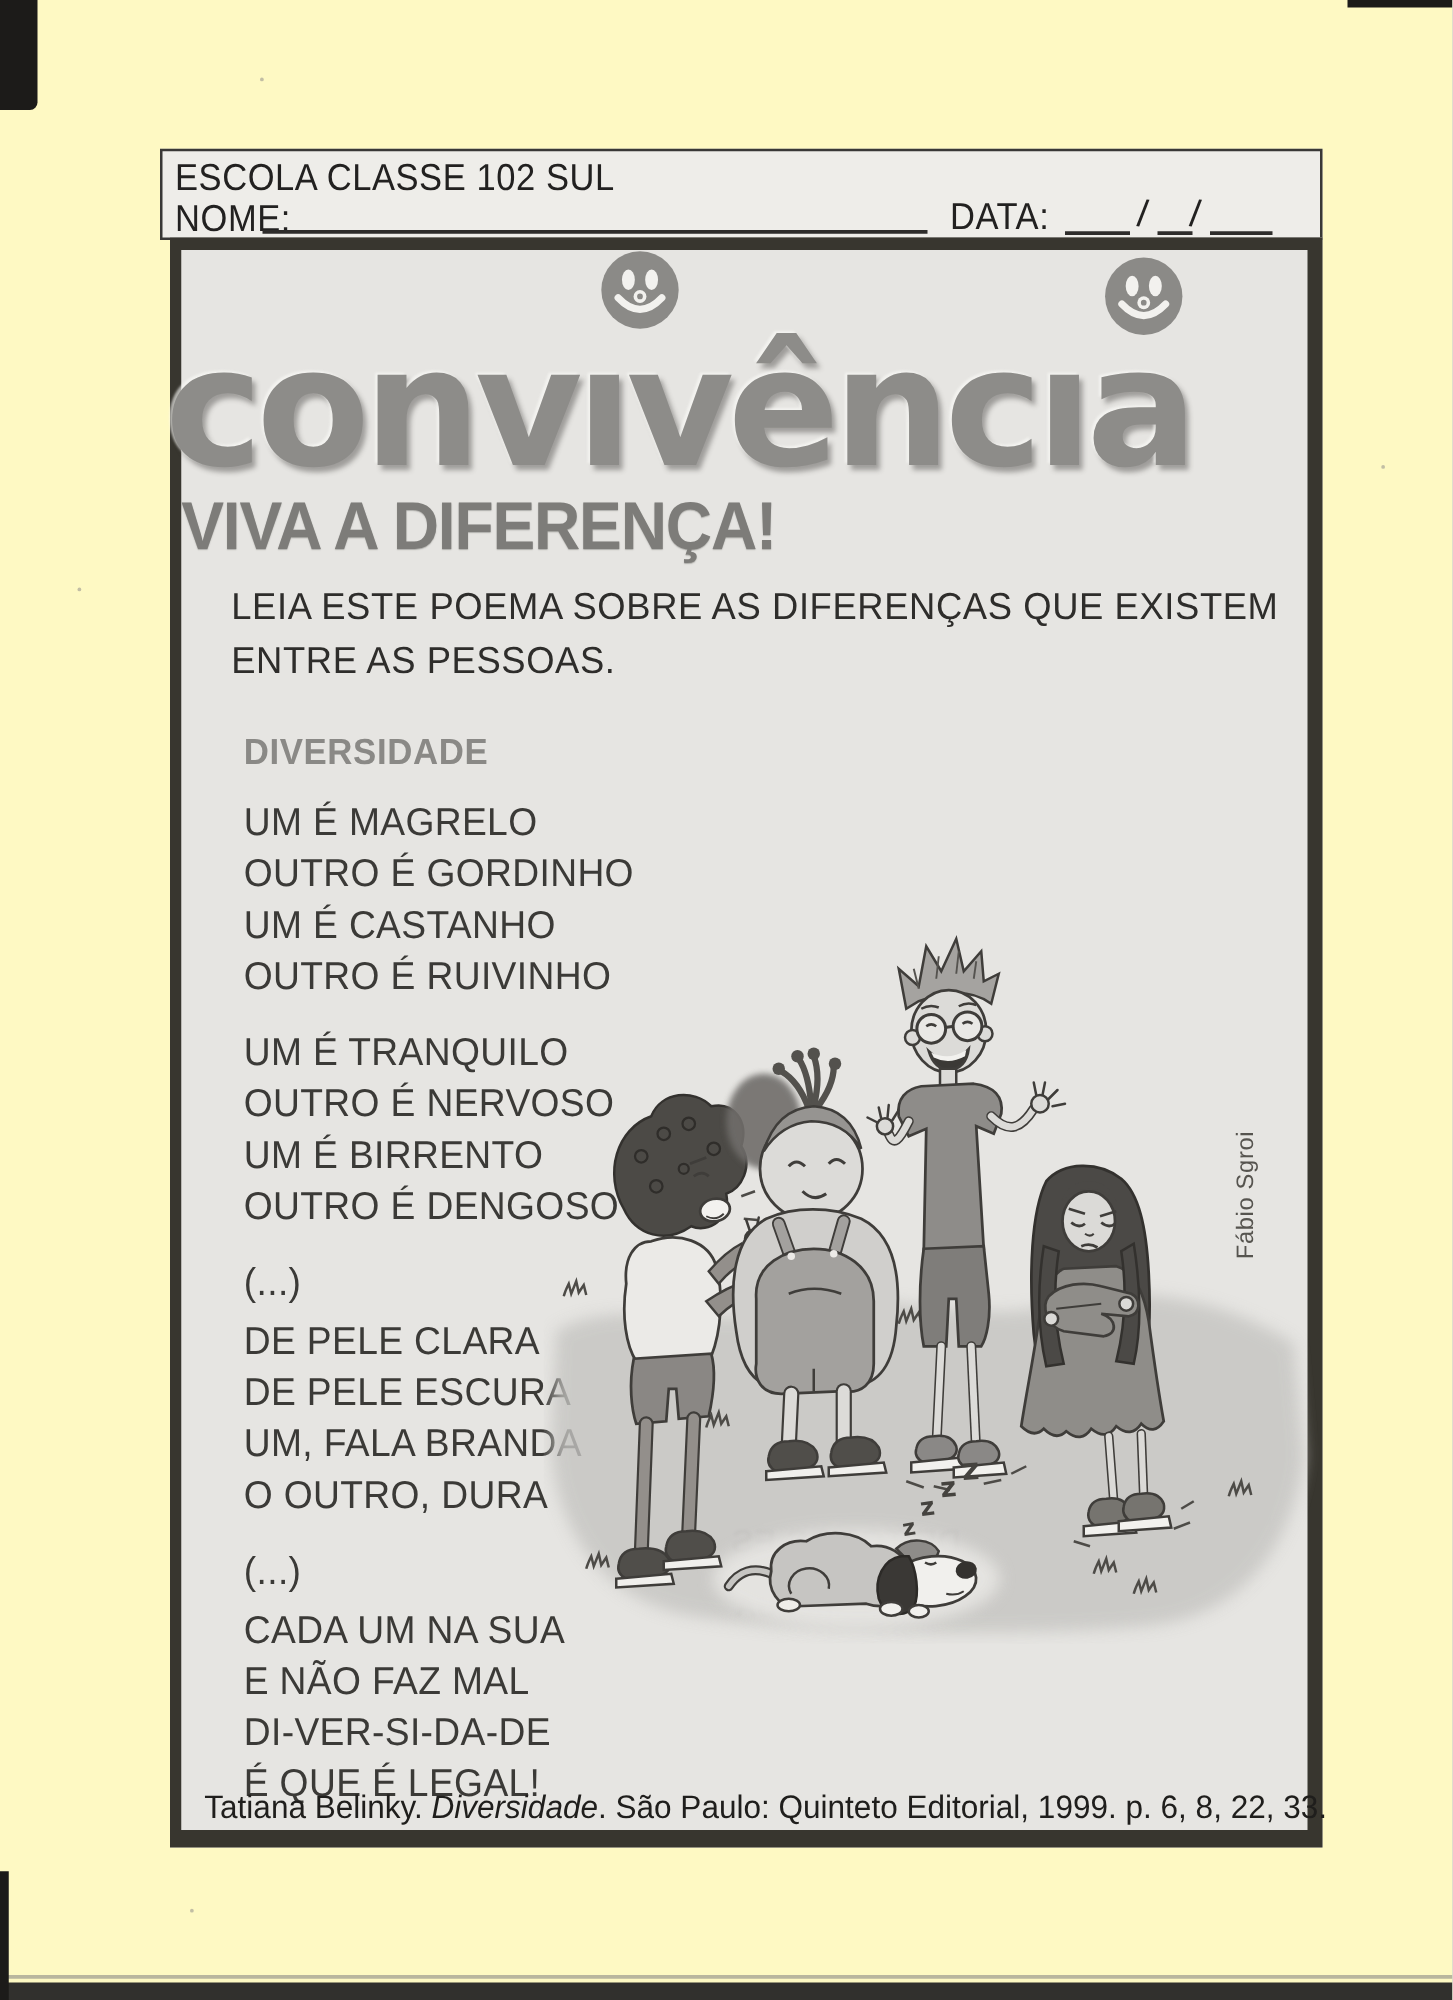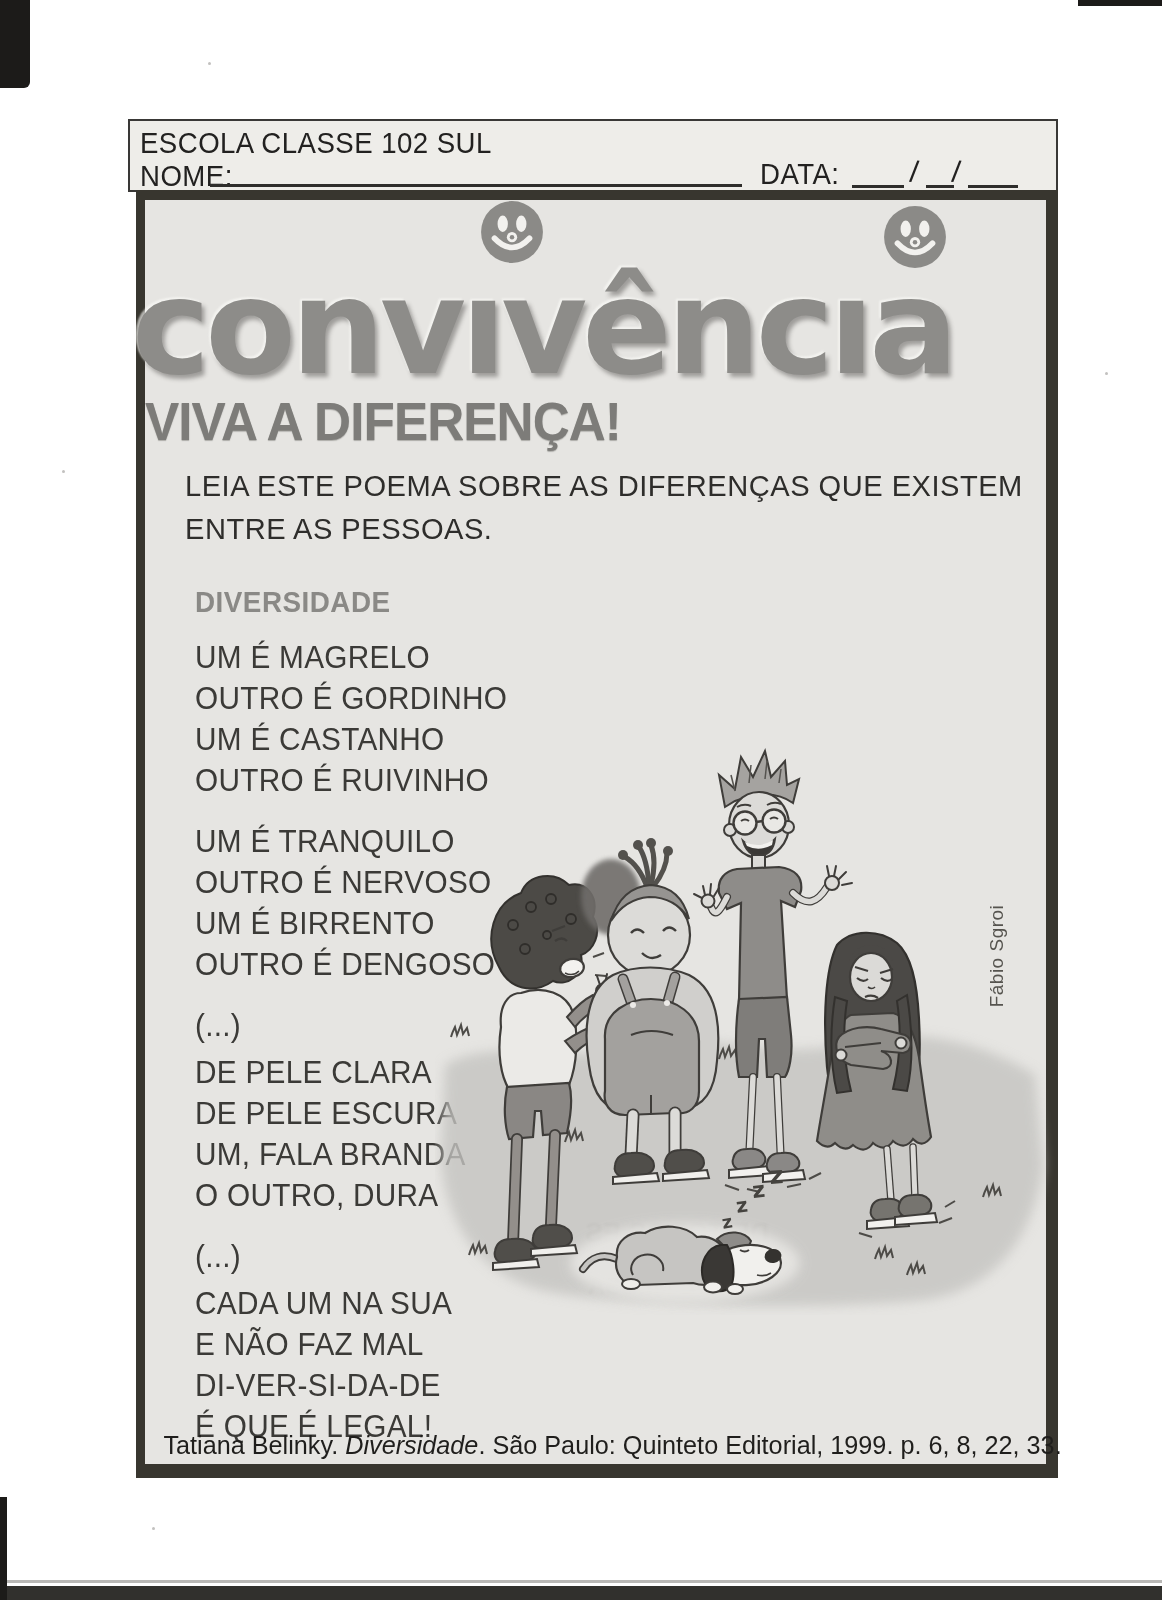--- a/index.html
+++ b/index.html
@@ -1,16 +1,16 @@
 <!DOCTYPE html>
 <html><head>
 <meta charset="utf-8">
 <style>
   html,body{margin:0;padding:0;background:#cfcecc;}
-  .page{position:relative;width:1162px;height:1600px;background:#ffffff;overflow:hidden;
+  .page{position:relative;width:1162px;height:1600px;background:#fef9c3;overflow:hidden;
         font-family:"Liberation Sans",sans-serif;color:#3d3c39;}
   .abs{position:absolute;}
   
   .art{position:absolute;background:#1c1b19;}
   .speck{position:absolute;width:3px;height:3px;border-radius:50%;background:#8f8e8a;opacity:.55;}
   
   .hdrbox{position:absolute;left:128px;top:119px;width:930px;height:73px;background:#eeede9;
           border:2px solid #393836;box-sizing:border-box;}
   .hline{font-size:30px;color:#222120;letter-spacing:.5px;transform:scaleX(.92);transform-origin:left top;white-space:nowrap;}
   .uline{position:absolute;border-bottom:3px solid #2e2d2b;height:0;}

